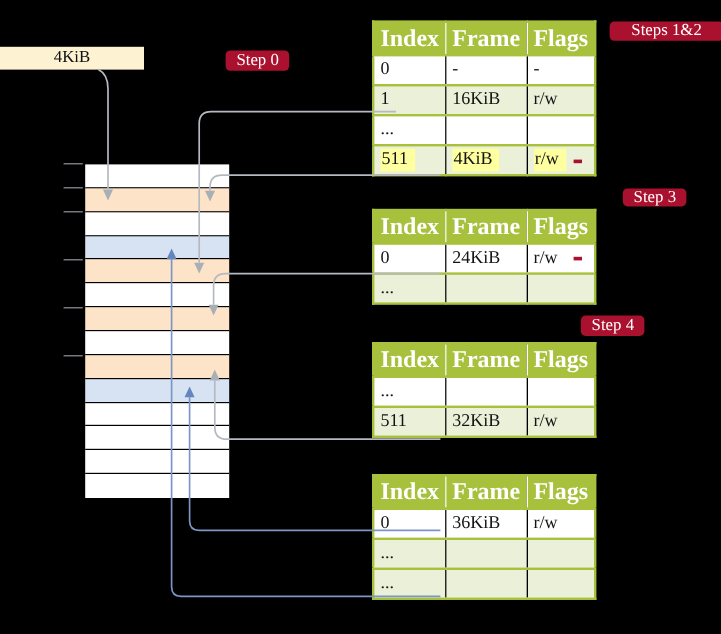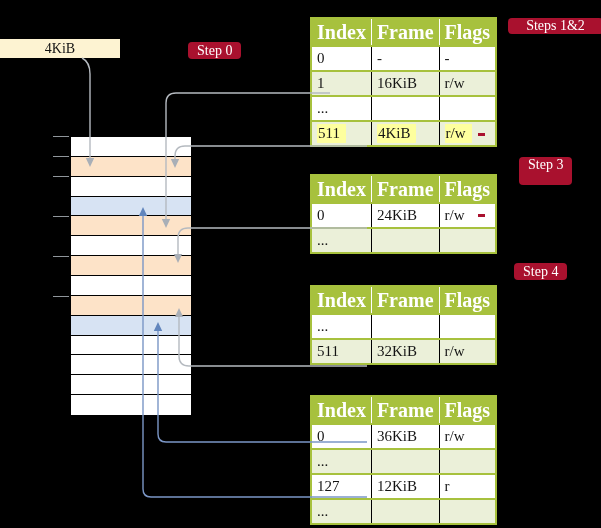--- a/index.html
+++ b/index.html
@@ -28,22 +28,22 @@
     background:var(--box-cream);color:#111;font-size:14px;
     text-align:center;line-height:19px;
   }
   .badge{
     position:absolute;background:var(--badge-red);color:#ffffff;
     font-size:14px;height:17px;line-height:17px;padding:0 9px;
     border-radius:4px;white-space:nowrap;
   }
   #badge-step0{left:188px;top:42px;}
   #badge-steps12{left:508px;top:18px;height:16px;line-height:16px;width:77px;text-align:center;}
-  #badge-step3{left:519px;top:157px;height:28px;line-height:16px;}
-  #badge-step4{left:514px;top:263px;}
+  #badge-step3{left:519px;top:157px;height:15px;line-height:16px;}
+  #badge-step4{left:484px;top:263px;}
   .memstack{
     position:absolute;left:70px;top:136px;width:120px;height:278px;
     border:1px solid #000;display:grid;grid-template-rows:repeat(14,1fr);
   }
   .mem-row{border-bottom:1px solid #000;}
   .mem-row:last-child{border-bottom:none;}
   .fill-white{background:var(--mem-white);}
   .fill-orange{background:var(--mem-orange);}
   .fill-blue{background:var(--mem-blue);}
   .tick{position:absolute;left:53px;width:16px;height:1px;background:var(--tick-gray);}
@@ -222,25 +222,20 @@
         <tr>
           <td>0</td>
           <td>36KiB</td>
           <td>r/w</td>
         </tr>
         <tr class="shaded">
           <td>...</td>
           <td></td>
           <td></td>
         </tr>
-        <tr>
-          <td>127</td>
-          <td>12KiB</td>
-          <td>r</td>
-        </tr>
         <tr class="shaded">
           <td>...</td>
           <td></td>
           <td></td>
         </tr>
       </tbody>
     </table>
   </div>
 
   <svg class="overlay" width="601" height="528" viewBox="0 0 601 528">

